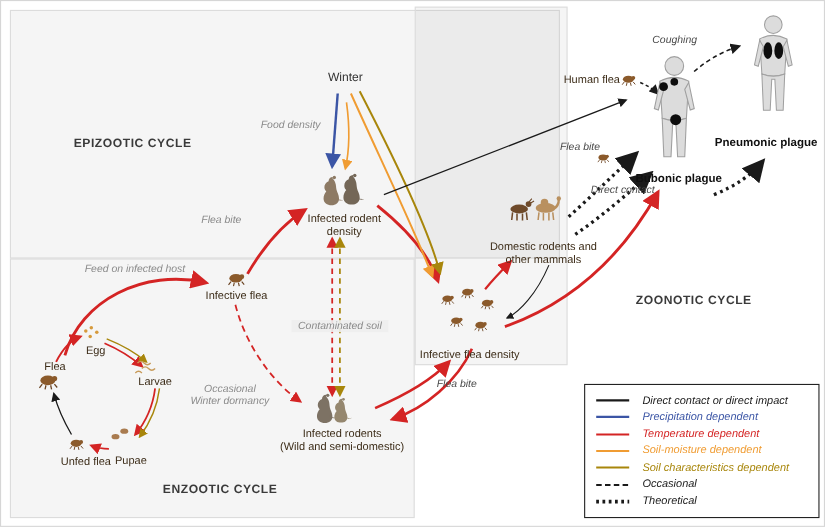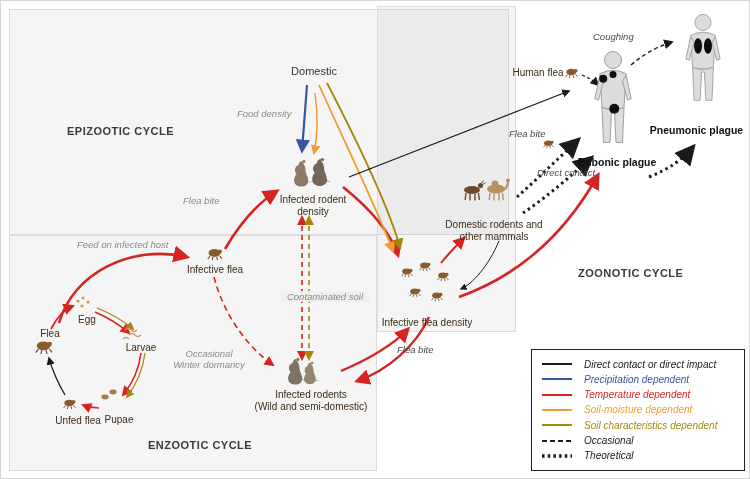--- a/index.html
+++ b/index.html
@@ -175,36 +175,36 @@
         <ellipse cx="-4.2" cy="28" rx="3.4" ry="6.5"></ellipse>
         <ellipse cx="4.2" cy="28" rx="3.4" ry="6.5"></ellipse>
       </g>
     </g>
   </svg>
 
   <div class="region-lbl" style="left:66px;top:124px;">EPIZOOTIC CYCLE</div>
   <div class="region-lbl" style="left:147px;top:438px;">ENZOOTIC CYCLE</div>
   <div class="region-lbl" style="left:577px;top:266px;text-align:right;">ZOONOTIC CYCLE</div>
 
-  <div class="lbl" style="left:288px;top:64px;width:50px;font-size:11px;color:#333;">Domestic</div>
+  <div class="lbl" style="left:288px;top:64px;width:50px;font-size:11px;color:#333;">Winter</div>
   <div class="lbl-it" style="left:236px;top:107px;">Food density</div>
   <div class="lbl" style="left:272px;top:193px;width:80px;">Infected rodent density</div>
   <div class="lbl-it" style="left:182px;top:194px;">Flea bite</div>
   <div class="lbl-it" style="left:76px;top:238px;">Feed on infected host</div>
   <div class="lbl" style="left:183px;top:263px;width:62px;">Infective flea</div>
   <div class="lbl" style="left:34px;top:327px;width:30px;">Flea</div>
   <div class="lbl" style="left:74px;top:313px;width:24px;">Egg</div>
   <div class="lbl" style="left:120px;top:341px;width:40px;">Larvae</div>
   <div class="lbl" style="left:100px;top:413px;width:36px;">Pupae</div>
   <div class="lbl" style="left:50px;top:414px;width:54px;">Unfed flea</div>
   <div class="lbl-it" style="left:164px;top:347px;width:88px;">
     <div>Occasional</div>
     <div>Winter dormancy</div>
   </div>
-  <div class="lbl-it soilbg" style="left:264px;top:290px;width:84px;margin-left:16px;">Contaminated soil</div>
+  <div class="lbl-it soilbg" style="left:264px;top:290px;width:84px;">Contaminated soil</div>
   <div class="lbl" style="left:248px;top:388px;width:124px;">
     <div>Infected rodents</div>
     <div>(Wild and semi-domestic)</div>
   </div>
   <div class="lbl" style="left:376px;top:316px;width:100px;">Infective flea density</div>
   <div class="lbl-it dark-it" style="left:396px;top:343px;">Flea bite</div>
   <div class="lbl" style="left:438px;top:218px;width:110px;">
     <div>Domestic rodents and</div>
     <div>other mammals</div>
   </div>

